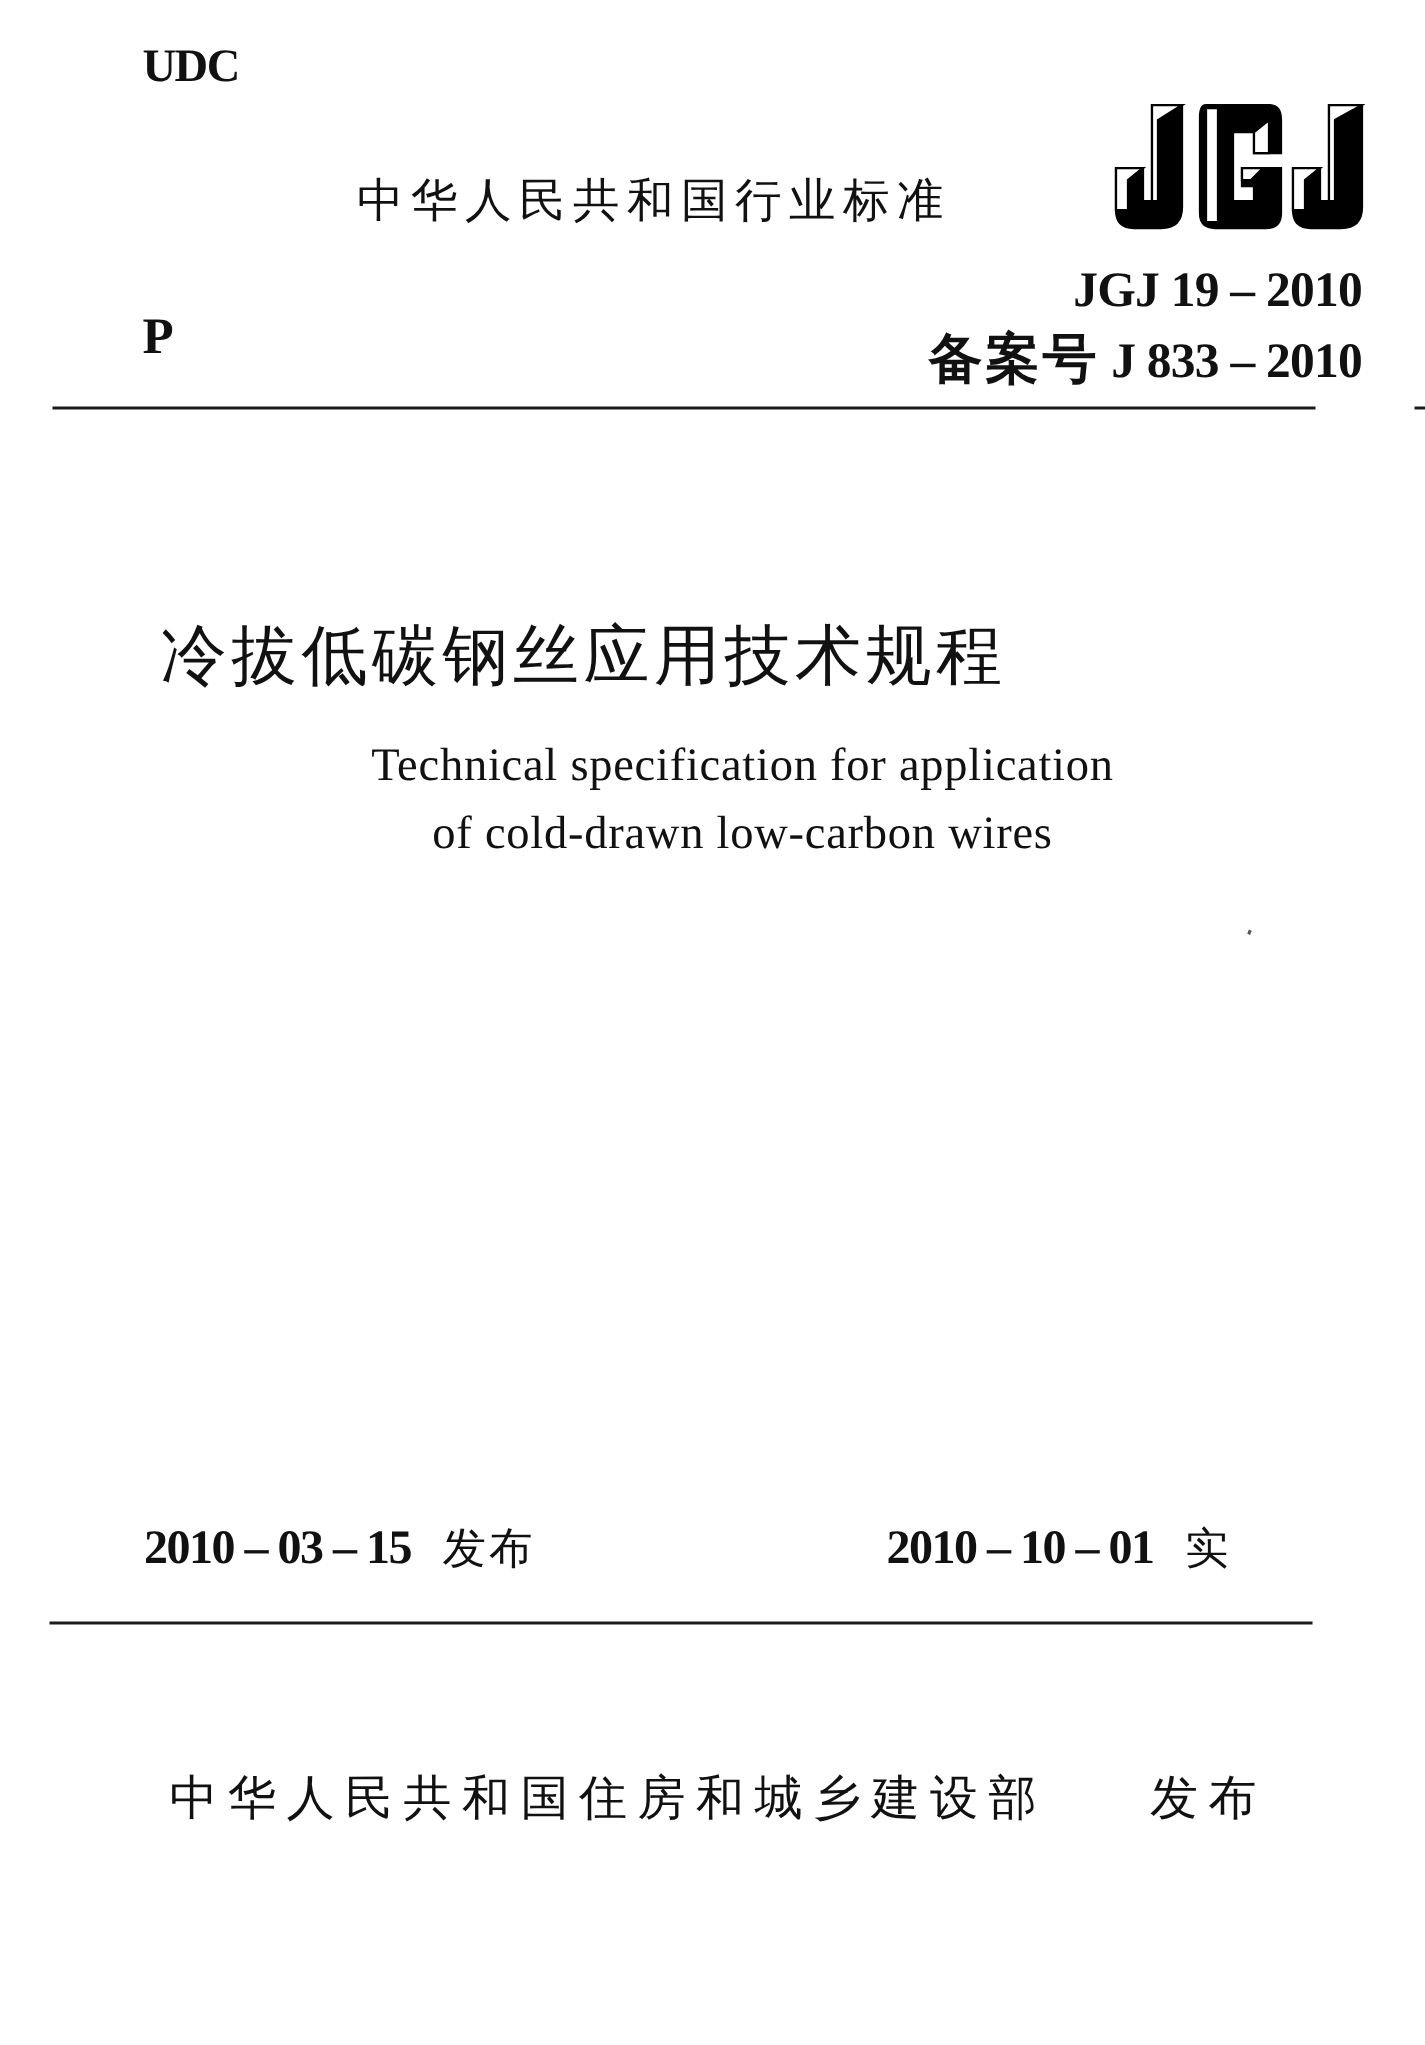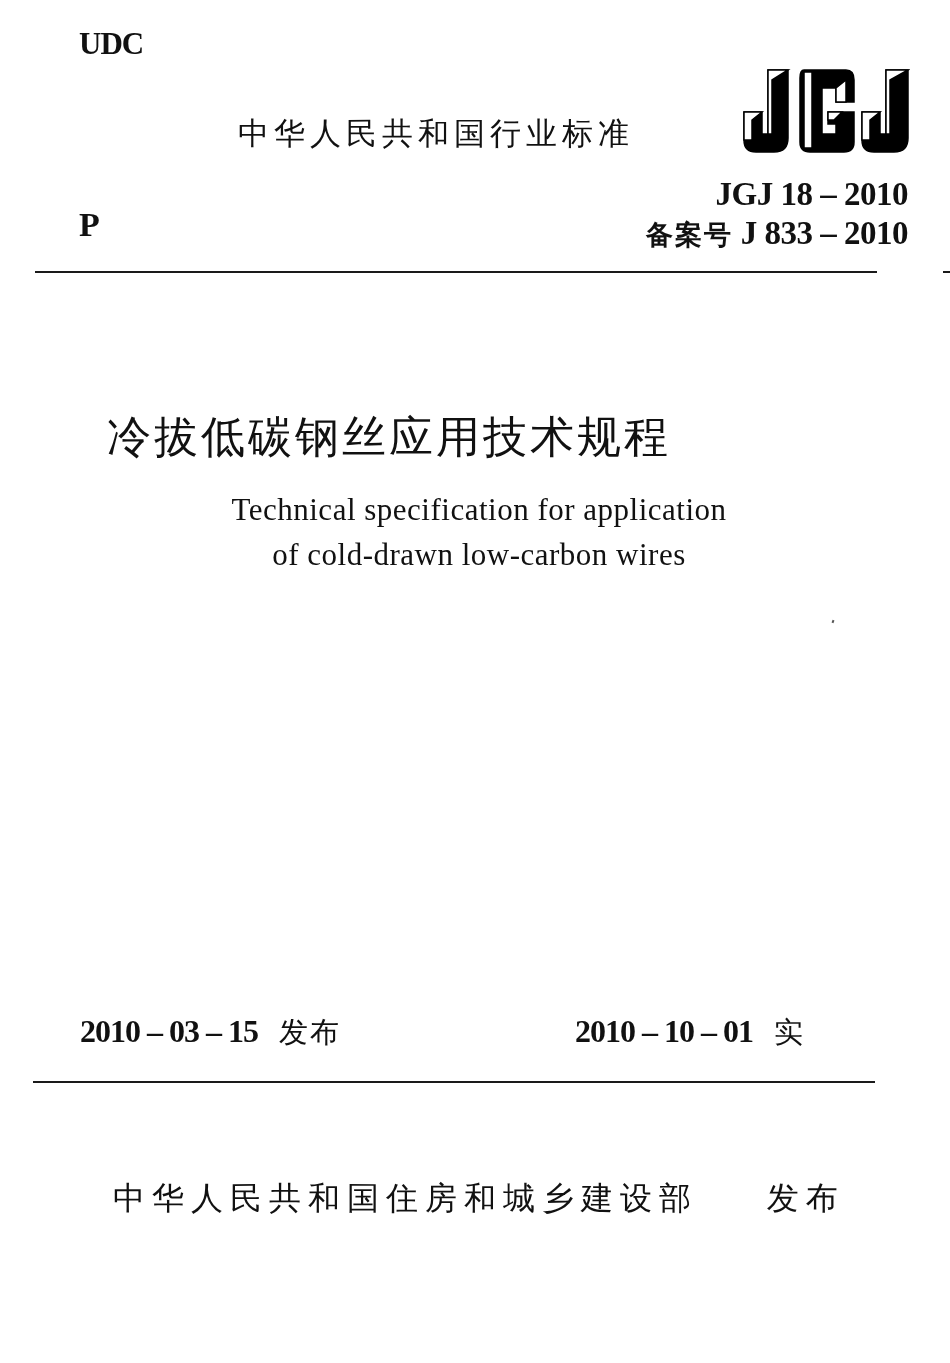--- a/index.html
+++ b/index.html
@@ -1,26 +1,26 @@
 <!DOCTYPE html>
 <html><head>
 <meta charset="utf-8">
 <style>
   html, body { margin: 0; padding: 0; background: #ffffff; }
   body { width: 950px; height: 1363px; position: relative; overflow: hidden; color: #111111; }
-  .serif { font-family: "Liberation Serif", "DejaVu Serif", serif; }
+  .serif { font-family: "Liberation Serif", "DejaVu Serif", serif; margin-left: 16px; }
   .sans { font-family: "DejaVu Sans", "Liberation Sans", sans-serif; }
   .abs { position: absolute; }
   #udc { left: 79px; top: 26px; font-size: 31px; font-weight: bold; letter-spacing: -1px; }
   #p-class { left: 79px; top: 206px; font-size: 34px; font-weight: bold; }
   #industry-title { left: 238px; top: 113px; font-size: 31px; letter-spacing: 5px; font-weight: 500; }
   #logo { left: 742px; top: 68px; width: 168px; height: 86px; }
   #std-no { right: 42px; top: 176px; font-size: 33px; font-weight: bold; text-align: right; white-space: pre; letter-spacing: -0.5px; }
   #rec-no { right: 42px; top: 215px; font-size: 33px; font-weight: bold; text-align: right; white-space: pre; letter-spacing: -0.5px; }
-  #rec-no .cjk { font-family: "DejaVu Sans", sans-serif; font-weight: bold; font-size: 27px; letter-spacing: 2px; }
+  #rec-no .cjk { font-family: "DejaVu Sans", sans-serif; font-weight: bold; font-size: 36px; letter-spacing: 2px; }
   .rule { position: absolute; height: 2px; background: #1a1a1a; }
   #rule-top { left: 35px; top: 271px; width: 842px; }
   #rule-top-tick { left: 943px; top: 271px; width: 7px; }
   #rule-bottom { left: 33px; top: 1081px; width: 842px; }
   #title-cn { left: 0; width: 778px; top: 408px; text-align: center; font-size: 44px; letter-spacing: 3px; font-family: "DejaVu Serif", serif; }
   #title-en-1 { left: 0; width: 958px; top: 492px; text-align: center; font-size: 31px; letter-spacing: 0.5px; }
   #title-en-2 { left: 0; width: 958px; top: 537px; text-align: center; font-size: 31px; letter-spacing: 0.5px; }
   #speck { left: 832px; top: 620px; width: 2px; height: 3px; background: #555; transform: rotate(20deg); }
   .date { font-size: 32px; font-weight: bold; top: 1013px; white-space: pre; letter-spacing: -1px; }
   .date .cjk { font-family: "DejaVu Sans", sans-serif; font-weight: normal; font-size: 29px; letter-spacing: 2px; }
@@ -54,21 +54,21 @@
 
     <g stroke="#000" stroke-width="1.5">
       <path d="M144 2 L166 2 L166 70 Q166 84 152 84 L132 84 Q120 84 120 72 L120 44 L138 44 L138 66 L144 66 Z" fill="#000"></path>
       <path d="M144 2 L166 2 L148 12 L148 66 L144 66 Z" fill="#fff"></path>
       <path d="M120 44 L138 44 L128 52 L128 72 L120 72 Z" fill="#fff"></path>
     </g>
   </svg>
 
   <div id="p-class" class="abs serif">P</div>
 
-  <div id="std-no" class="abs serif">JGJ 18 – 2010</div>
+  <div id="std-no" class="abs serif">JGJ 19 – 2010</div>
 
   <div id="rec-no" class="abs serif"><span class="cjk">备案号</span><span> J 833 – 2010</span></div>
 
   <div id="rule-top" class="rule"></div>
   <div id="rule-top-tick" class="rule"></div>
 
   <div id="title-cn" class="abs">冷拔低碳钢丝应用技术规程</div>
   <div id="title-en-1" class="abs serif">Technical specification for application</div>
   <div id="title-en-2" class="abs serif">of cold-drawn low-carbon wires</div>
 

